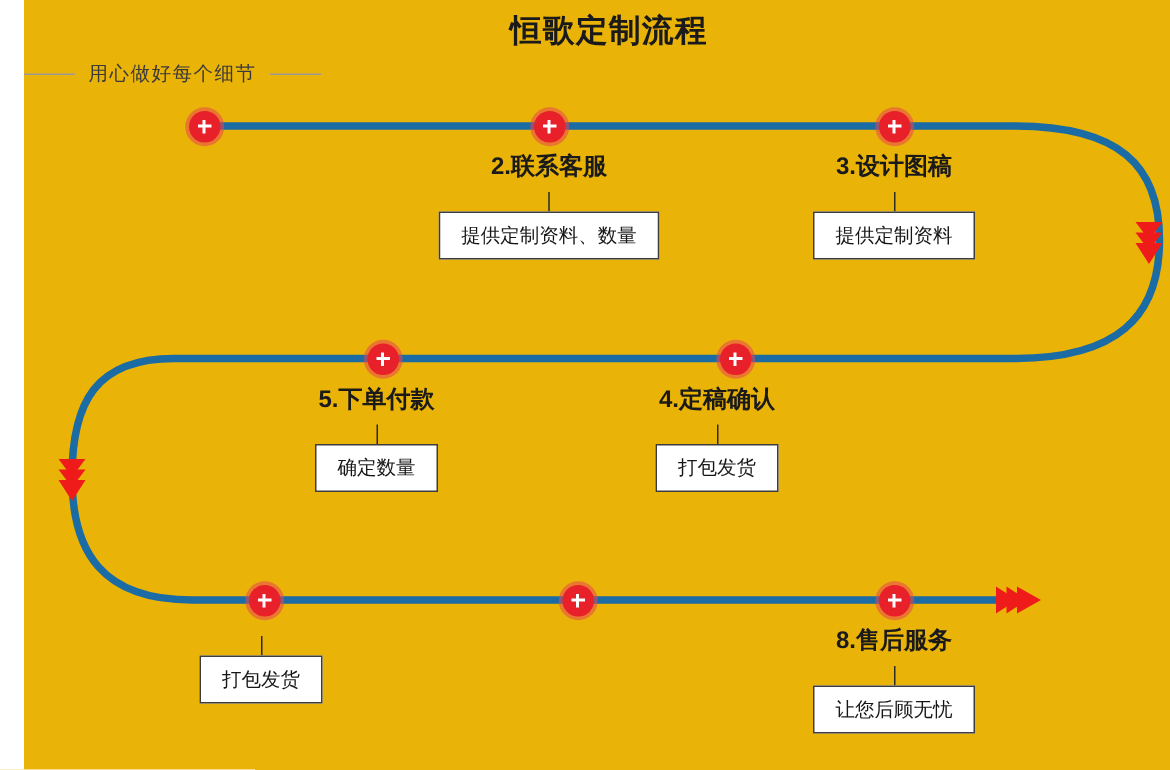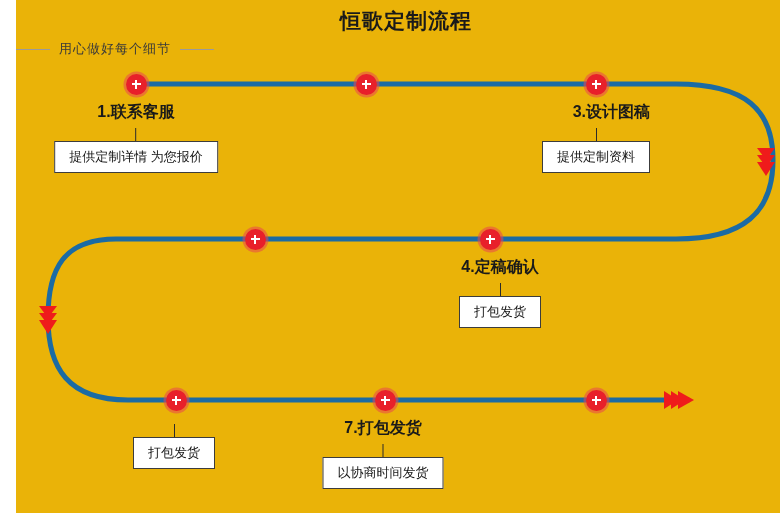--- a/index.html
+++ b/index.html
@@ -190,40 +190,45 @@
   <div class="marker" style="left:160px; top:400px;">
     <span class="plus"></span>
   </div>
   <div class="marker" style="left:369px; top:400px;">
     <span class="plus"></span>
   </div>
   <div class="marker" style="left:580px; top:400px;">
     <span class="plus"></span>
   </div>
 
-  <div class="step" style="left:120px; top:102px;">
-    <div class="step-label">1.联系客服</div>
-    <div class="step-stem"></div>
-    <div class="step-box">提供定制详情 为您报价</div>
-  </div>
-  <div class="step" style="left:580px; top:102px;text-align:right;">
+  <div class="step" style="left:350px; top:102px;">
+    <div class="step-label">2.联系客服</div>
+    <div class="step-stem"></div>
+    <div class="step-box">提供定制资料、数量</div>
+  </div>
+  <div class="step" style="left:580px; top:102px;">
     <div class="step-label">3.设计图稿</div>
     <div class="step-stem"></div>
     <div class="step-box">提供定制资料</div>
   </div>
 
-  <div class="step" style="left:484px; top:257px;">
+  <div class="step" style="left:235px; top:257px;">
+    <div class="step-label">5.下单付款</div>
+    <div class="step-stem"></div>
+    <div class="step-box">确定数量</div>
+  </div>
+  <div class="step" style="left:462px; top:257px;">
     <div class="step-label">4.定稿确认</div>
     <div class="step-stem"></div>
     <div class="step-box">打包发货</div>
   </div>
 
   <div class="step" style="left:158px; top:418px;">
     <div class="step-stem"></div>
     <div class="step-box">打包发货</div>
   </div>
-  <div class="step" style="left:367px; top:418px;">
-    <div class="step-label">7.打包发货</div>
-    <div class="step-stem"></div>
-    <div class="step-box">以协商时间发货</div>
+  <div class="step" style="left:580px; top:418px;">
+    <div class="step-label">8.售后服务</div>
+    <div class="step-stem"></div>
+    <div class="step-box">让您后顾无忧</div>
   </div>
 
 </div>
 
 </body></html>

